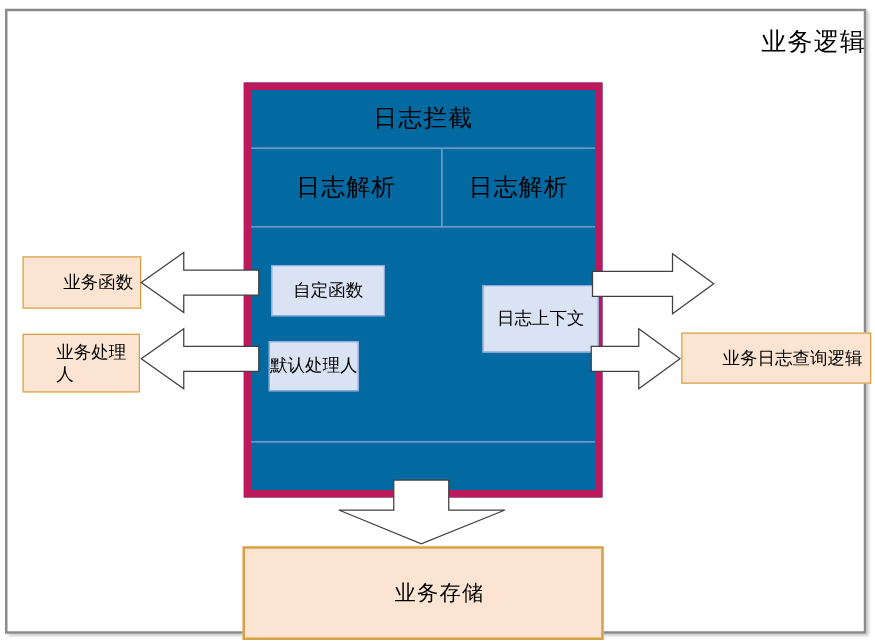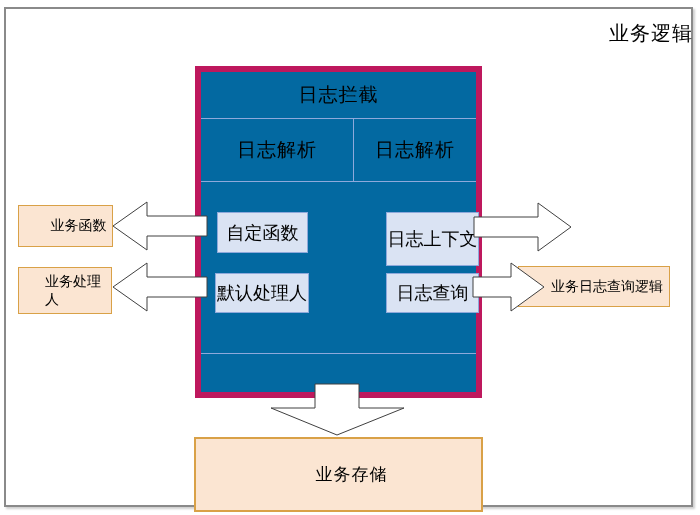--- a/index.html
+++ b/index.html
@@ -72,41 +72,41 @@
     left: 0; top: 281px;
     width: 100%; height: 51px;
     border-top: 1px solid #8ea9db;
     box-sizing: border-box;
   }
   .inner-box {
     position: absolute;
     background: #dae3f3;
     border: 1px solid #8ea9db;
     display: flex; align-items: center; justify-content: center;
-    font-size: 18px;
+    font-size: 14px;
     box-sizing: border-box;
   }
   .ib-custom-function { left: 16px;  top: 140px; width: 91px; height: 41px; }
-  .ib-log-context     { left: 185px; top: 140px; width: 93px; height: 54px; }
-  .ib-default-handler { left: 14px;  top: 201px; width: 94px; height: 40px; }
+  .ib-log-context     { left: 185px; top: 156px; width: 93px; height: 54px; }
+  .ib-default-handler { left: 14px;  top: 201px; width: 72px; height: 40px; }
   .ib-log-query       { left: 185px; top: 201px; width: 93px; height: 40px; }
   .box-orange {
     position: absolute;
     background: #fbe5d2;
     border: 1px solid #d9a147;
     display: flex; align-items: center; justify-content: center;
     font-size: 14px;
     box-sizing: border-box;
     z-index: 1;
     padding-left: 26px;
   }
   .ob-business-function { left: 18px;  top: 205px; width: 95px;  height: 42px; }
   .ob-business-handler  { left: 18px;  top: 267px; width: 94px;  height: 47px; }
   .ob-save-variable     { left: 572px; top: 207px; width: 91px;  height: 40px; }
-  .ob-business-log-query-logic { left: 518px; top: 266px; width: 152px; height: 41px; }
+  .ob-business-log-query-logic { left: 545px; top: 266px; width: 152px; height: 41px; }
   .ob-business-storage  {
     left: 194px; top: 437px; width: 289px; height: 75px;
     border-width: 2px;
     font-size: 17px;
     letter-spacing: 1px;
   }
   .arrow-layer {
     position: absolute;
     left: 0; top: 0;
     width: 700px; height: 515px;
@@ -131,21 +131,20 @@
   <div class="main-box">
     <div class="main-header">日志拦截</div>
     <div class="main-cells">
       <div class="cell cell-left">日志解析</div>
       <div class="cell cell-right">日志解析</div>
     </div>
 
     <div class="inner-box ib-custom-function">自定函数</div>
     <div class="inner-box ib-log-context">日志上下文</div>
     <div class="inner-box ib-default-handler">默认处理人</div>
-    <div class="inner-box ib-log-query">日志查询</div>
 
     <div class="main-bottom">
       
     </div>
   </div>
 
   <div class="box-orange ob-business-function">业务函数</div>
   <div class="box-orange ob-business-handler">业务处理人</div>
   <div class="box-orange ob-business-log-query-logic">业务日志查询逻辑</div>
   <div class="box-orange ob-business-storage">业务存储</div>

